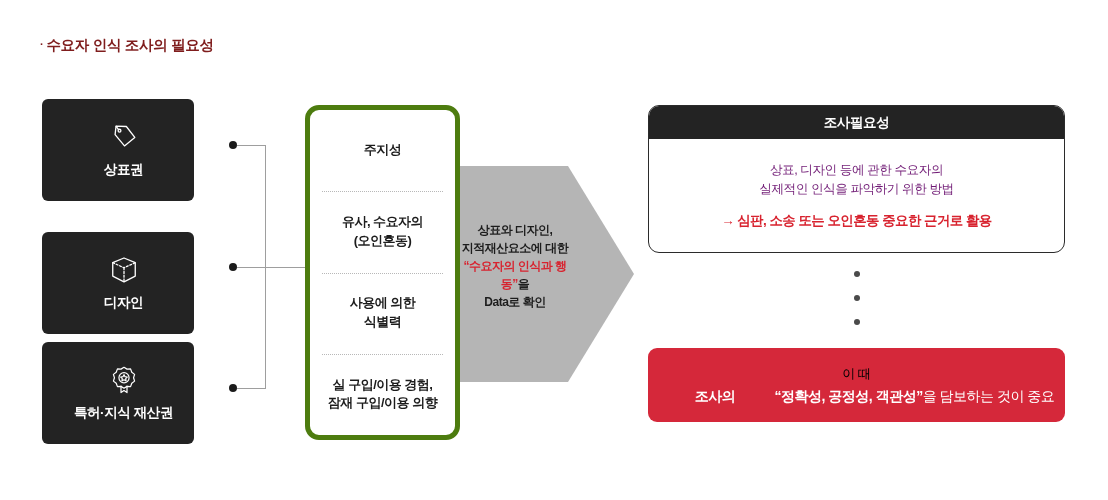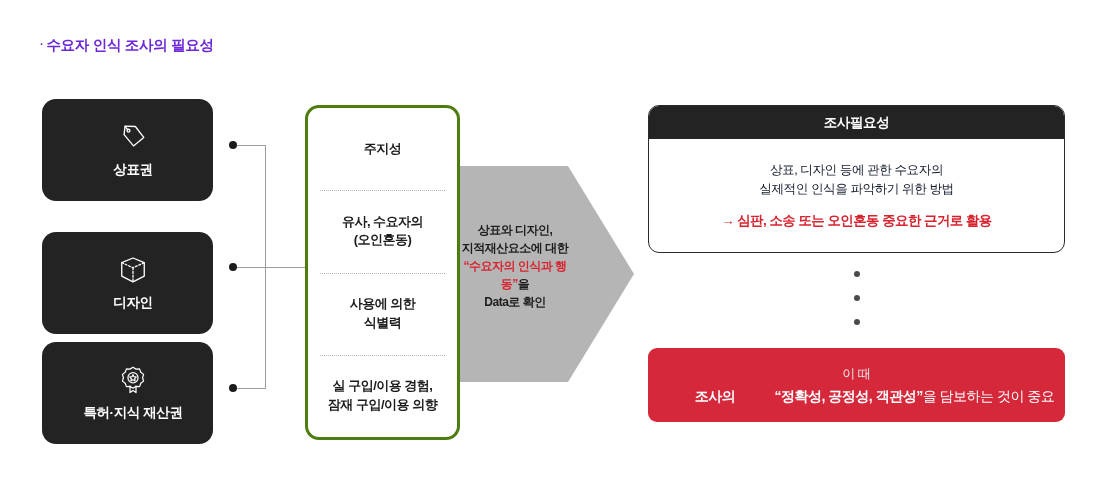--- a/index.html
+++ b/index.html
@@ -21,38 +21,38 @@
     height: 500px;
   }
 
   
   .page-title {
     position: absolute;
     left: 40px;
     top: 36px;
     font-size: 14.5px;
     font-weight: bold;
-    color: #6d28d9;
+    color: #7f1d1d;
     letter-spacing: -0.3px;
     white-space: nowrap;
   }
   .page-title .bullet-mark {
     font-size: 11px;
     vertical-align: 2px;
     margin-right: 3px;
   }
 
   
   .cat-card {
     position: absolute;
     left: 42px;
-    width: 171px;
+    width: 152px;
     height: 102px;
     background: #232323;
-    border-radius: 14px;
+    border-radius: 6px;
     display: flex;
     flex-direction: column;
     align-items: center;
     justify-content: center;
     box-sizing: border-box;
     padding-left: 11px;
   }
   .cat-card.c0 { top: 99px; }
   .cat-card.c1 { top: 232px; }
   .cat-card.c2 { top: 342px; }
@@ -103,21 +103,21 @@
   }
 
   
   .criteria-card {
     position: absolute;
     left: 305px;
     top: 105px;
     width: 155px;
     height: 335px;
     background: #ffffff;
-    border: 3px solid #4d7c0f;
+    border: 5px solid #4d7c0f;
     border-radius: 14px;
     box-sizing: border-box;
     display: flex;
     flex-direction: column;
     z-index: 3;
   }
   .criteria-item {
     flex: 1 1 0;
     display: flex;
     align-items: center;
@@ -197,21 +197,21 @@
     flex-direction: column;
     align-items: center;
     justify-content: center;
     gap: 13px;
     padding: 0 10px;
     box-sizing: border-box;
   }
   .need-desc {
     text-align: center;
     font-size: 12.6px;
-    color: #0f172a;
+    color: #701a75;
     line-height: 1.5;
     letter-spacing: -0.45px;
   }
   .need-usage {
     text-align: center;
     font-size: 13.4px;
     font-weight: bold;
     color: #d8232f;
     letter-spacing: -0.5px;
     white-space: nowrap;
@@ -242,21 +242,21 @@
     border-radius: 9px;
     display: flex;
     flex-direction: column;
     align-items: center;
     justify-content: center;
     gap: 5px;
     box-sizing: border-box;
     z-index: 3;
   }
   .alert-line1 {
-    color: #e5e5e5;
+    color: #000000;
     font-size: 13px;
     letter-spacing: -0.4px;
   }
   .alert-line2 {
     color: #ffffff;
     font-size: 14px;
     letter-spacing: -0.5px;
     white-space: nowrap;
   }
   .alert-line2 .b { font-weight: bold; margin-left: 36px; }

